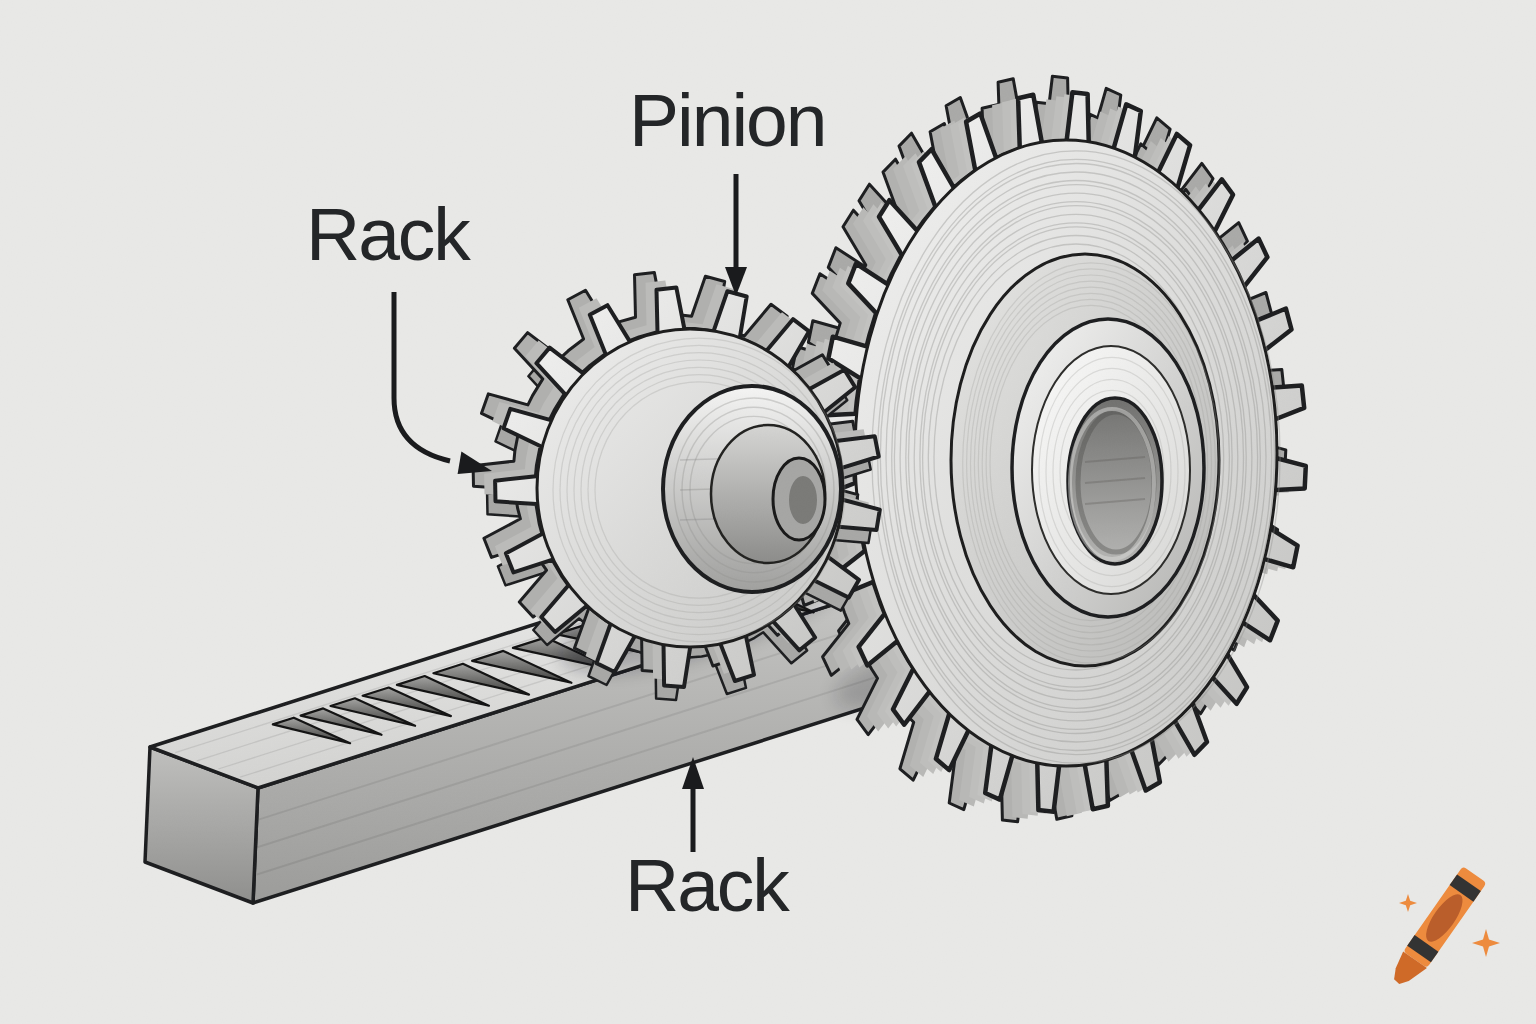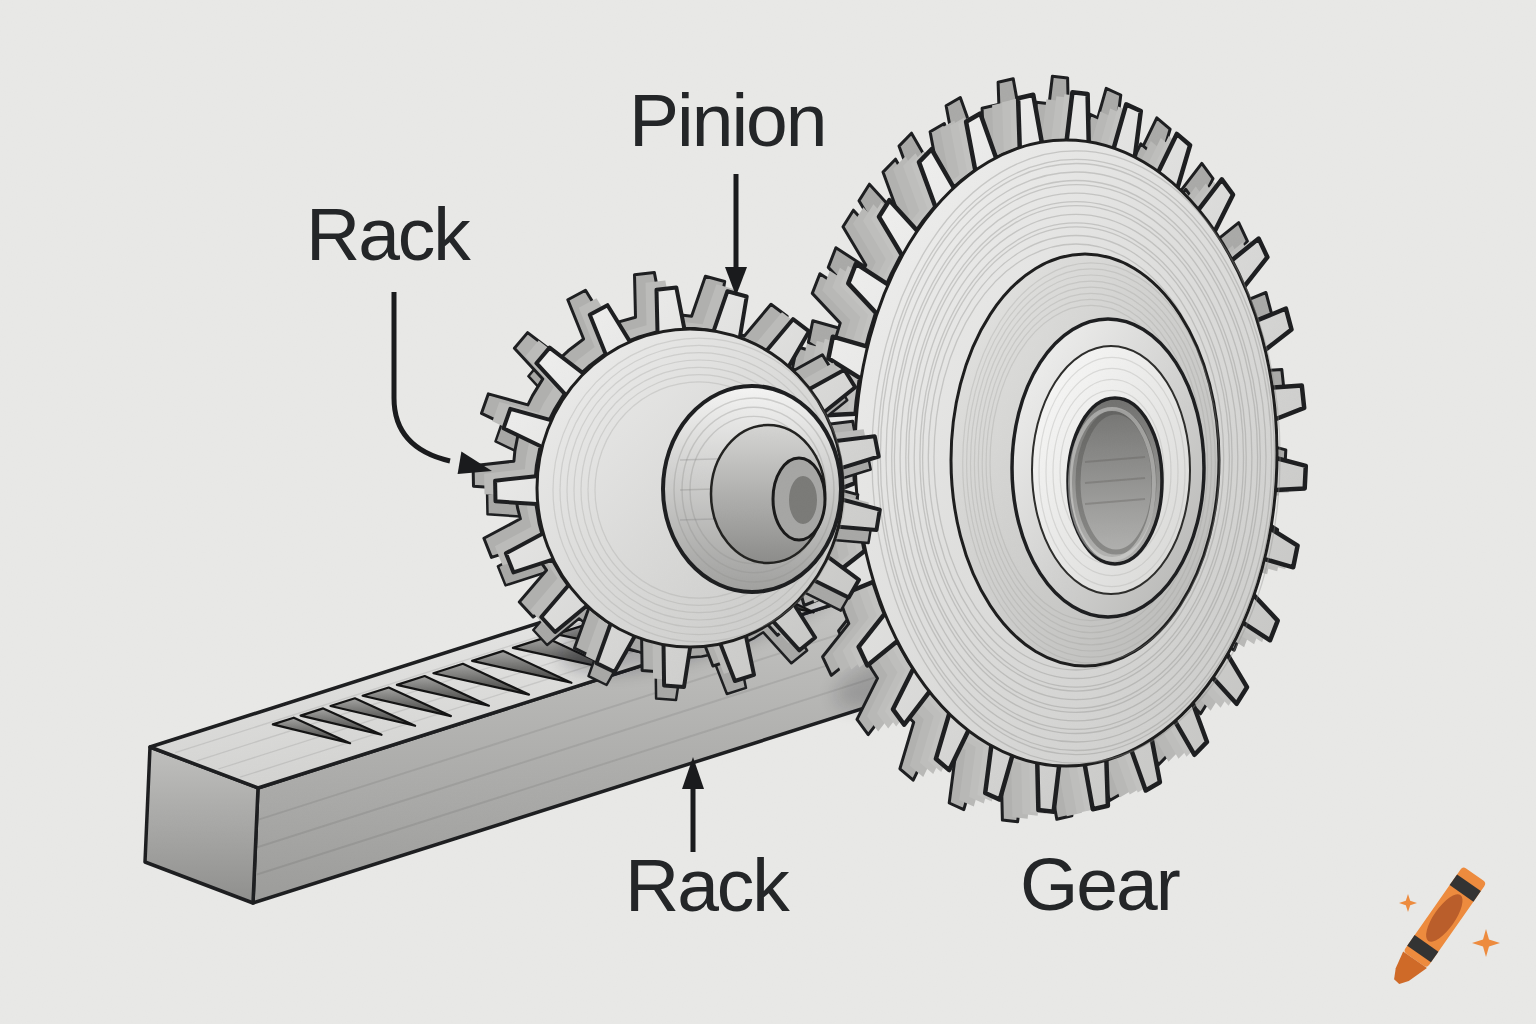--- a/index.html
+++ b/index.html
@@ -243,14 +243,13 @@
         <path class="cr-tip" d="M-14.5,40 L14.5,40 L7,61 L1,69 L-6,68 L-11,58 Z"></path>
       </g>
       <path class="cr-spark" d="M1408,894 L1410.2,900.8 L1417,903 L1410.2,905.2 L1408,912 L1405.8,905.2 L1399,903 L1405.8,900.8 Z"></path>
       <path class="cr-spark" d="M1486,929 L1489,939.5 L1500,943 L1489,946.5 L1486,957 L1483,946.5 L1472,943 L1483,939.5 Z"></path>
     </g>
   </svg>
 
   <div class="label" id="label-pinion">Pinion</div>
   <div class="label" id="label-rack-top">Rack</div>
   <div class="label" id="label-rack-bottom">Rack</div>
-  <div class="label" id="label-gear">Gear</div>
 </div>
 
 </body></html>

